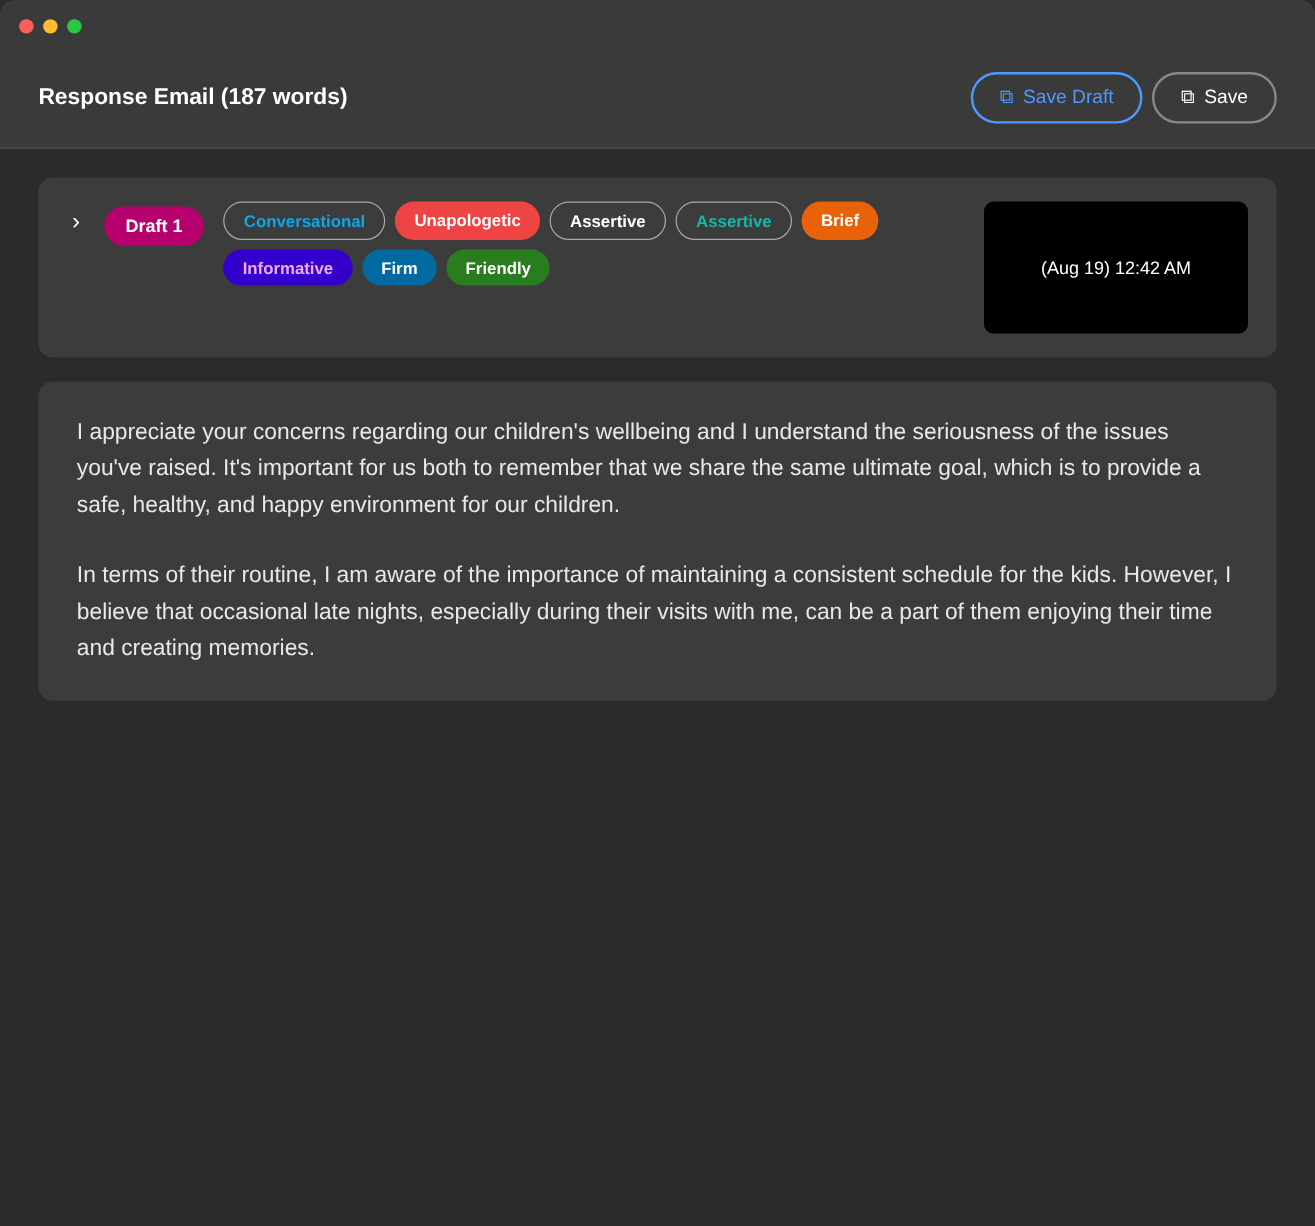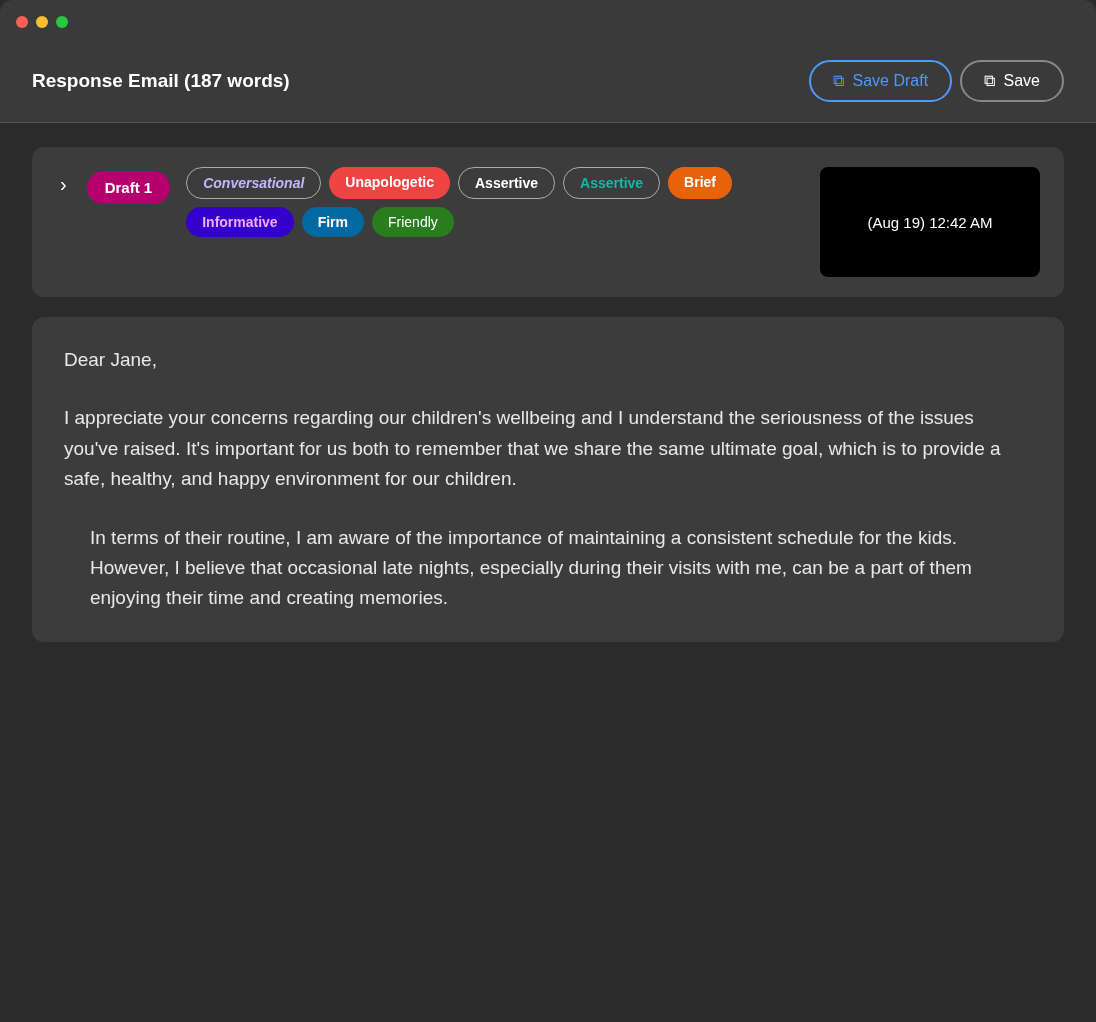--- a/index.html
+++ b/index.html
@@ -138,22 +138,21 @@
       border-radius: 20px;
       font-size: 14px;
       font-weight: 600;
       cursor: pointer;
       white-space: nowrap;
     }
 
     .tone-tag.conversational {
       background: transparent;
       border: 1.5px solid #aaa;
-      color: #c4b5fd;
-      font-style: italic;
+      color: #0ea5e9;
     }
 
     .tone-tag.unapologetic {
       background: #ef4444;
       border: none;
       color: #ffffff;
     }
 
     .tone-tag.aggressive {
       background: transparent;
@@ -188,21 +187,21 @@
       background: #0369a1;
       border: none;
       color: #ffffff;
       font-weight: 700;
     }
 
     .tone-tag.friendly {
       background: #2a7d1e;
       border: none;
       color: #ffffff;
-      font-weight: 400;
+      font-weight: 700;
     }
 
     .timestamp {
       background: #000000;
       color: #ffffff;
       font-size: 15px;
       padding: 0 32px;
       border-radius: 8px;
       display: flex;
       align-items: center;
@@ -224,21 +223,20 @@
       line-height: 1.6;
       color: #e8e8e8;
     }
 
     .email-body p {
       margin-bottom: 28px;
     }
 
     .email-body p:last-child {
       margin-bottom: 0;
-      margin-left: 26px;
     }
   </style>
 </head>
 <body>
 
 <div class="title-bar">
   <span class="traffic-light red"></span>
   <span class="traffic-light yellow"></span>
   <span class="traffic-light green"></span>
 </div>
@@ -270,19 +268,18 @@
       <span class="tone-tag brief">Brief</span>
       <span class="tone-tag informative">Informative</span>
       <span class="tone-tag firm">Firm</span>
       <span class="tone-tag friendly">Friendly</span>
     </div>
     <div class="timestamp">(Aug 19) 12:42 AM</div>
   </div>
 
   <div class="email-card">
     <div class="email-body">
-      <p>Dear Jane,</p>
       <p>I appreciate your concerns regarding our children's wellbeing and I understand the seriousness of the issues you've raised. It's important for us both to remember that we share the same ultimate goal, which is to provide a safe, healthy, and happy environment for our children.</p>
       <p>In terms of their routine, I am aware of the importance of maintaining a consistent schedule for the kids. However, I believe that occasional late nights, especially during their visits with me, can be a part of them enjoying their time and creating memories.</p>
     </div>
   </div>
 
 </div>
 
 </body></html>

